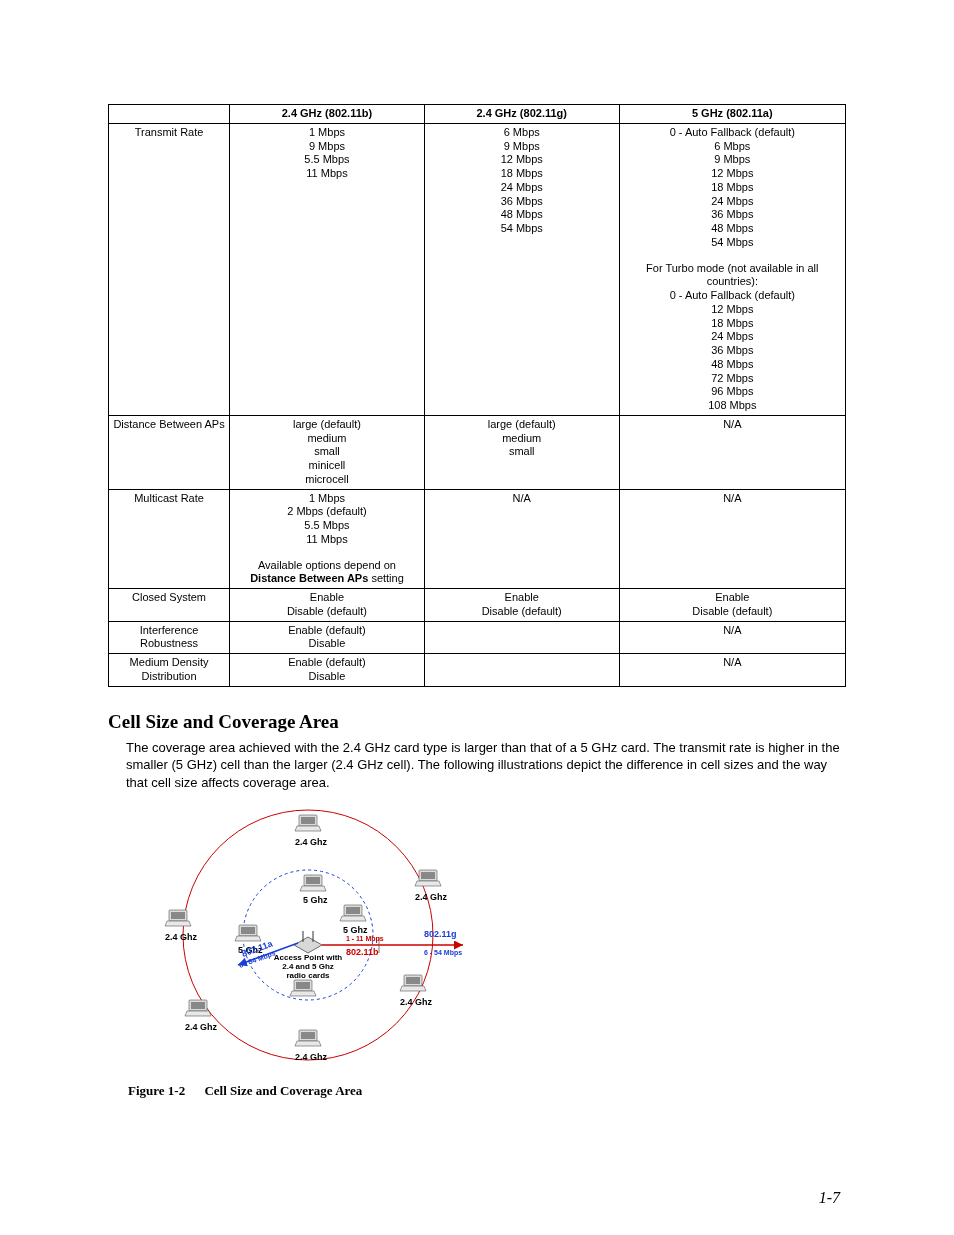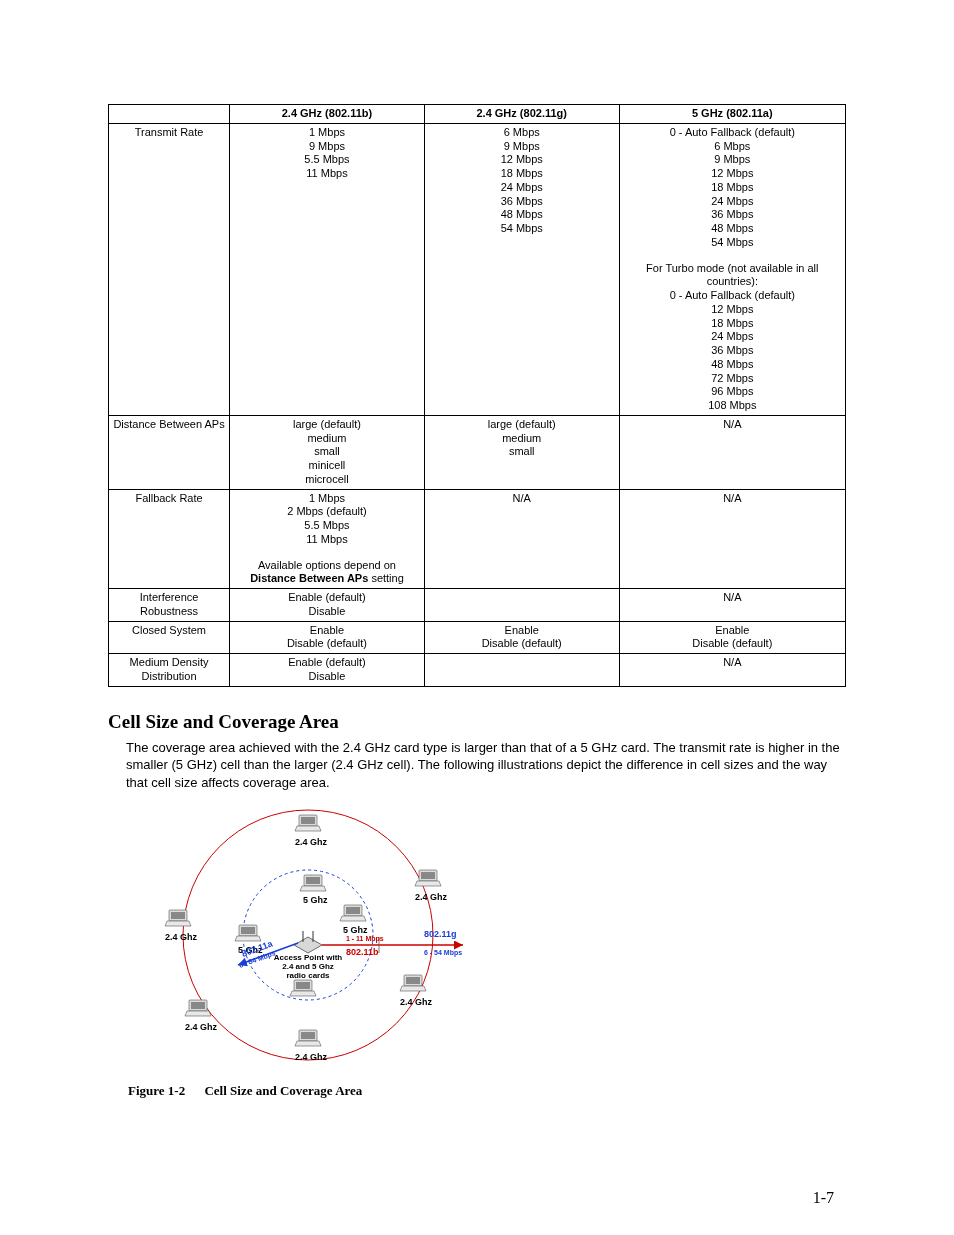--- a/index.html
+++ b/index.html
@@ -55,24 +55,25 @@
   }
   .fig-caption {
     font-family: "Times New Roman", Times, serif;
     font-size: 13px;
     margin-top: 14px;
   }
   .fig-caption .fignum { font-weight: bold; margin-right: 16px; text-align: center; }
   .fig-caption .figtitle { font-weight: bold; }
   .page-num {
     position: absolute;
-    right: 120px;
+    right: 114px;
     bottom: 28px;
     font-family: "Times New Roman", Times, serif;
     font-size: 16px;
+    font-style: italic;
   }
   
   .svglab { font-family: Arial, sans-serif; font-size: 9px; font-weight: bold; fill:#000; }
   .svglab-blue { font-family: Arial, sans-serif; font-size: 9px; font-weight: bold; fill:#1a3fd6; }
   .svglab-red  { font-family: Arial, sans-serif; font-size: 9px; font-weight: bold; fill:#c00; }
   .svgcenter { font-family: Arial, sans-serif; font-size: 8px; font-weight: bold; fill:#000; text-anchor: middle; }
 </style>
 </head>
 <body>
 
@@ -148,59 +149,59 @@
         </td>
         <td>
           <div>large (default)</div>
           <div>medium</div>
           <div>small</div>
         </td>
         <td>N/A</td>
       </tr>
 
       <tr>
-        <td>Fallback Rate</td>
+        <td>Multicast Rate</td>
         <td>
           <div>1 Mbps</div>
           <div>2 Mbps (default)</div>
           <div>5.5 Mbps</div>
           <div>11 Mbps</div>
           <div class="opt-note">
             <span>Available options depend on </span><br>
             <span class="bold">Distance Between APs</span><span> setting</span>
           </div>
         </td>
         <td>N/A</td>
         <td>N/A</td>
       </tr>
 
       <tr>
+        <td>Closed System</td>
+        <td>
+          <div>Enable</div>
+          <div>Disable (default)</div>
+        </td>
+        <td>
+          <div>Enable</div>
+          <div>Disable (default)</div>
+        </td>
+        <td>
+          <div>Enable</div>
+          <div>Disable (default)</div>
+        </td>
+      </tr>
+
+      <tr>
         <td>Interference Robustness</td>
         <td>
           <div>Enable (default)</div>
           <div>Disable</div>
         </td>
         <td></td>
         <td>N/A</td>
-      </tr>
-
-      <tr>
-        <td>Closed System</td>
-        <td>
-          <div>Enable</div>
-          <div>Disable (default)</div>
-        </td>
-        <td>
-          <div>Enable</div>
-          <div>Disable (default)</div>
-        </td>
-        <td>
-          <div>Enable</div>
-          <div>Disable (default)</div>
-        </td>
       </tr>
 
 
       <tr>
         <td>Medium Density Distribution</td>
         <td>
           <div>Enable (default)</div>
           <div>Disable</div>
         </td>
         <td></td>

